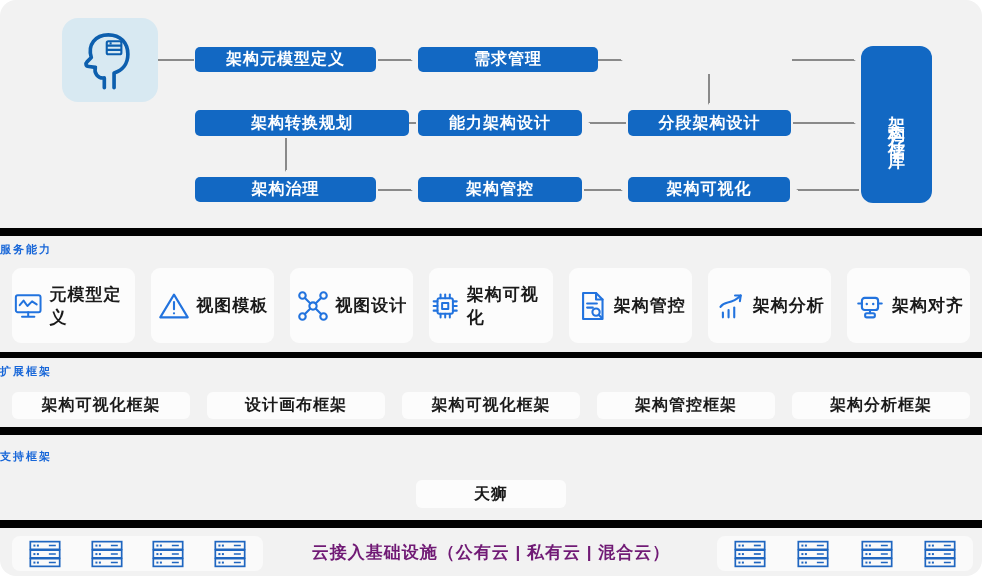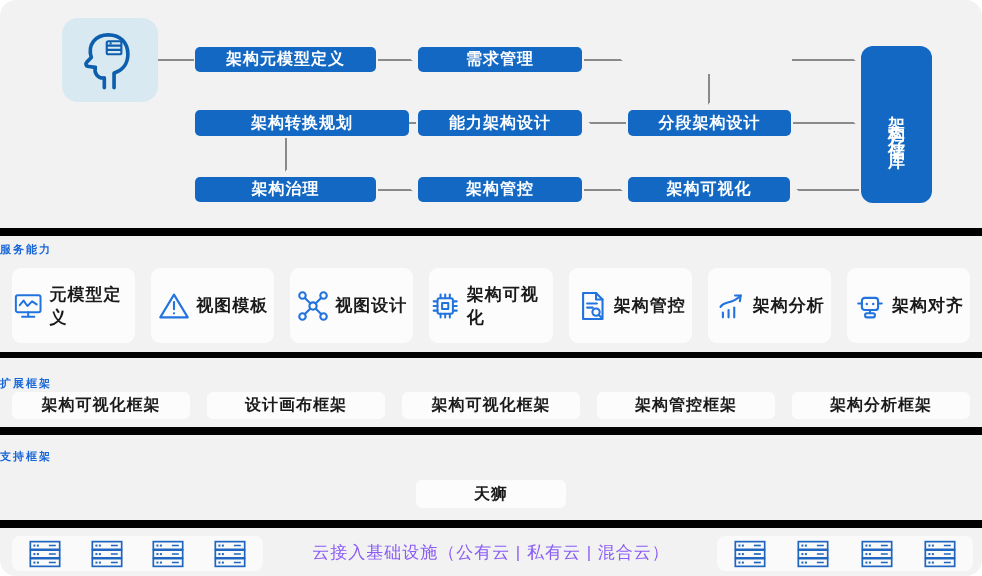--- a/index.html
+++ b/index.html
@@ -27,38 +27,38 @@
   .sec-title{position:absolute;left:0;width:100%;text-align:left;color:#1766d8;font-size:11px;font-weight:bold;letter-spacing:2px;}
   .sec-services{position:absolute;left:0;top:236px;width:982px;height:116px;}
   .sec-services .sec-title{top:6px;}
   .cards-row{position:absolute;left:12px;right:12px;top:32px;height:75px;display:flex;gap:16px;}
   .svc-card{flex:1;background:#fcfcfc;border-radius:9px;display:flex;flex-direction:row;
             align-items:center;justify-content:center;gap:5px;}
   .svc-card .lbl{font-size:17px;font-weight:600;color:#1a1a1a;letter-spacing:1px;}
   .svc-icon{width:34px;height:34px;display:block;}
 
   .sec-ext{position:absolute;left:0;top:358px;width:982px;height:69px;}
-  .sec-ext .sec-title{top:18px;}
+  .sec-ext .sec-title{top:6px;}
   .pills-row{position:absolute;left:12px;right:12px;top:34px;height:27px;display:flex;gap:17px;}
   .pill{flex:1;background:#fcfcfc;border-radius:6px;display:flex;align-items:center;justify-content:center;
         font-size:16px;font-weight:600;color:#1a1a1a;letter-spacing:1px;}
 
   .sec-support{position:absolute;left:0;top:435px;width:982px;height:85px;}
   .sec-support .sec-title{top:14px;}
   .support-pill{position:absolute;left:416px;top:45px;width:150px;height:28px;background:#fcfcfc;border-radius:6px;
         display:flex;align-items:center;justify-content:center;font-size:16px;font-weight:600;color:#1a1a1a;letter-spacing:1px;}
 
   .sec-cloud{position:absolute;left:0;top:528px;width:982px;height:48px;}
   .server-group{position:absolute;top:8px;height:35px;background:#fafafa;border-radius:8px;
         display:flex;align-items:center;justify-content:space-between;padding:0 16px;box-sizing:border-box;}
   .server-group.left{left:12px;width:251px;}
   .server-group.right{left:717px;width:256px;}
   .server-icon{width:34px;height:30px;display:block;}
   .cloud-label{position:absolute;left:0;width:100%;top:13px;text-align:center;
-        color:#8b5cf6;font-size:17px;font-weight:normal;letter-spacing:1px;}
+        color:#701a75;font-size:17px;font-weight:bold;letter-spacing:1px;}
 </style>
 </head>
 <body>
 
 <div class="screen">
 
   <div class="flow-area">
 
     <svg class="flow-svg" viewBox="0 0 982 228">
       <defs>
@@ -88,21 +88,21 @@
         <g stroke="#0d5fae" stroke-width="2.6" fill="none">
           <rect x="44" y="19" width="18" height="16" rx="2"></rect>
           <line x1="44" y1="24.3" x2="62" y2="24.3"></line>
           <line x1="44" y1="29.6" x2="62" y2="29.6"></line>
           <line x1="47.5" y1="21.6" x2="50" y2="21.6"></line>
         </g>
       </svg>
     </div>
 
     <div class="fbox" style="left:195px;top:47px;width:181px;height:25px;">架构元模型定义</div>
-    <div class="fbox" style="left:418px;top:47px;width:164px;height:25px;">需求管理</div>
+    <div class="fbox" style="left:418px;top:47px;width:180px;height:25px;">需求管理</div>
 
     <div class="fbox" style="left:195px;top:110px;width:214px;height:26px;">架构转换规划</div>
     <div class="fbox" style="left:418px;top:110px;width:164px;height:26px;">能力架构设计</div>
     <div class="fbox" style="left:628px;top:110px;width:163px;height:26px;">分段架构设计</div>
 
     <div class="fbox" style="left:195px;top:177px;width:181px;height:25px;">架构治理</div>
     <div class="fbox" style="left:418px;top:177px;width:164px;height:25px;">架构管控</div>
     <div class="fbox" style="left:628px;top:177px;width:162px;height:25px;">架构可视化</div>
 
     <div class="repo">架构存储库</div>

